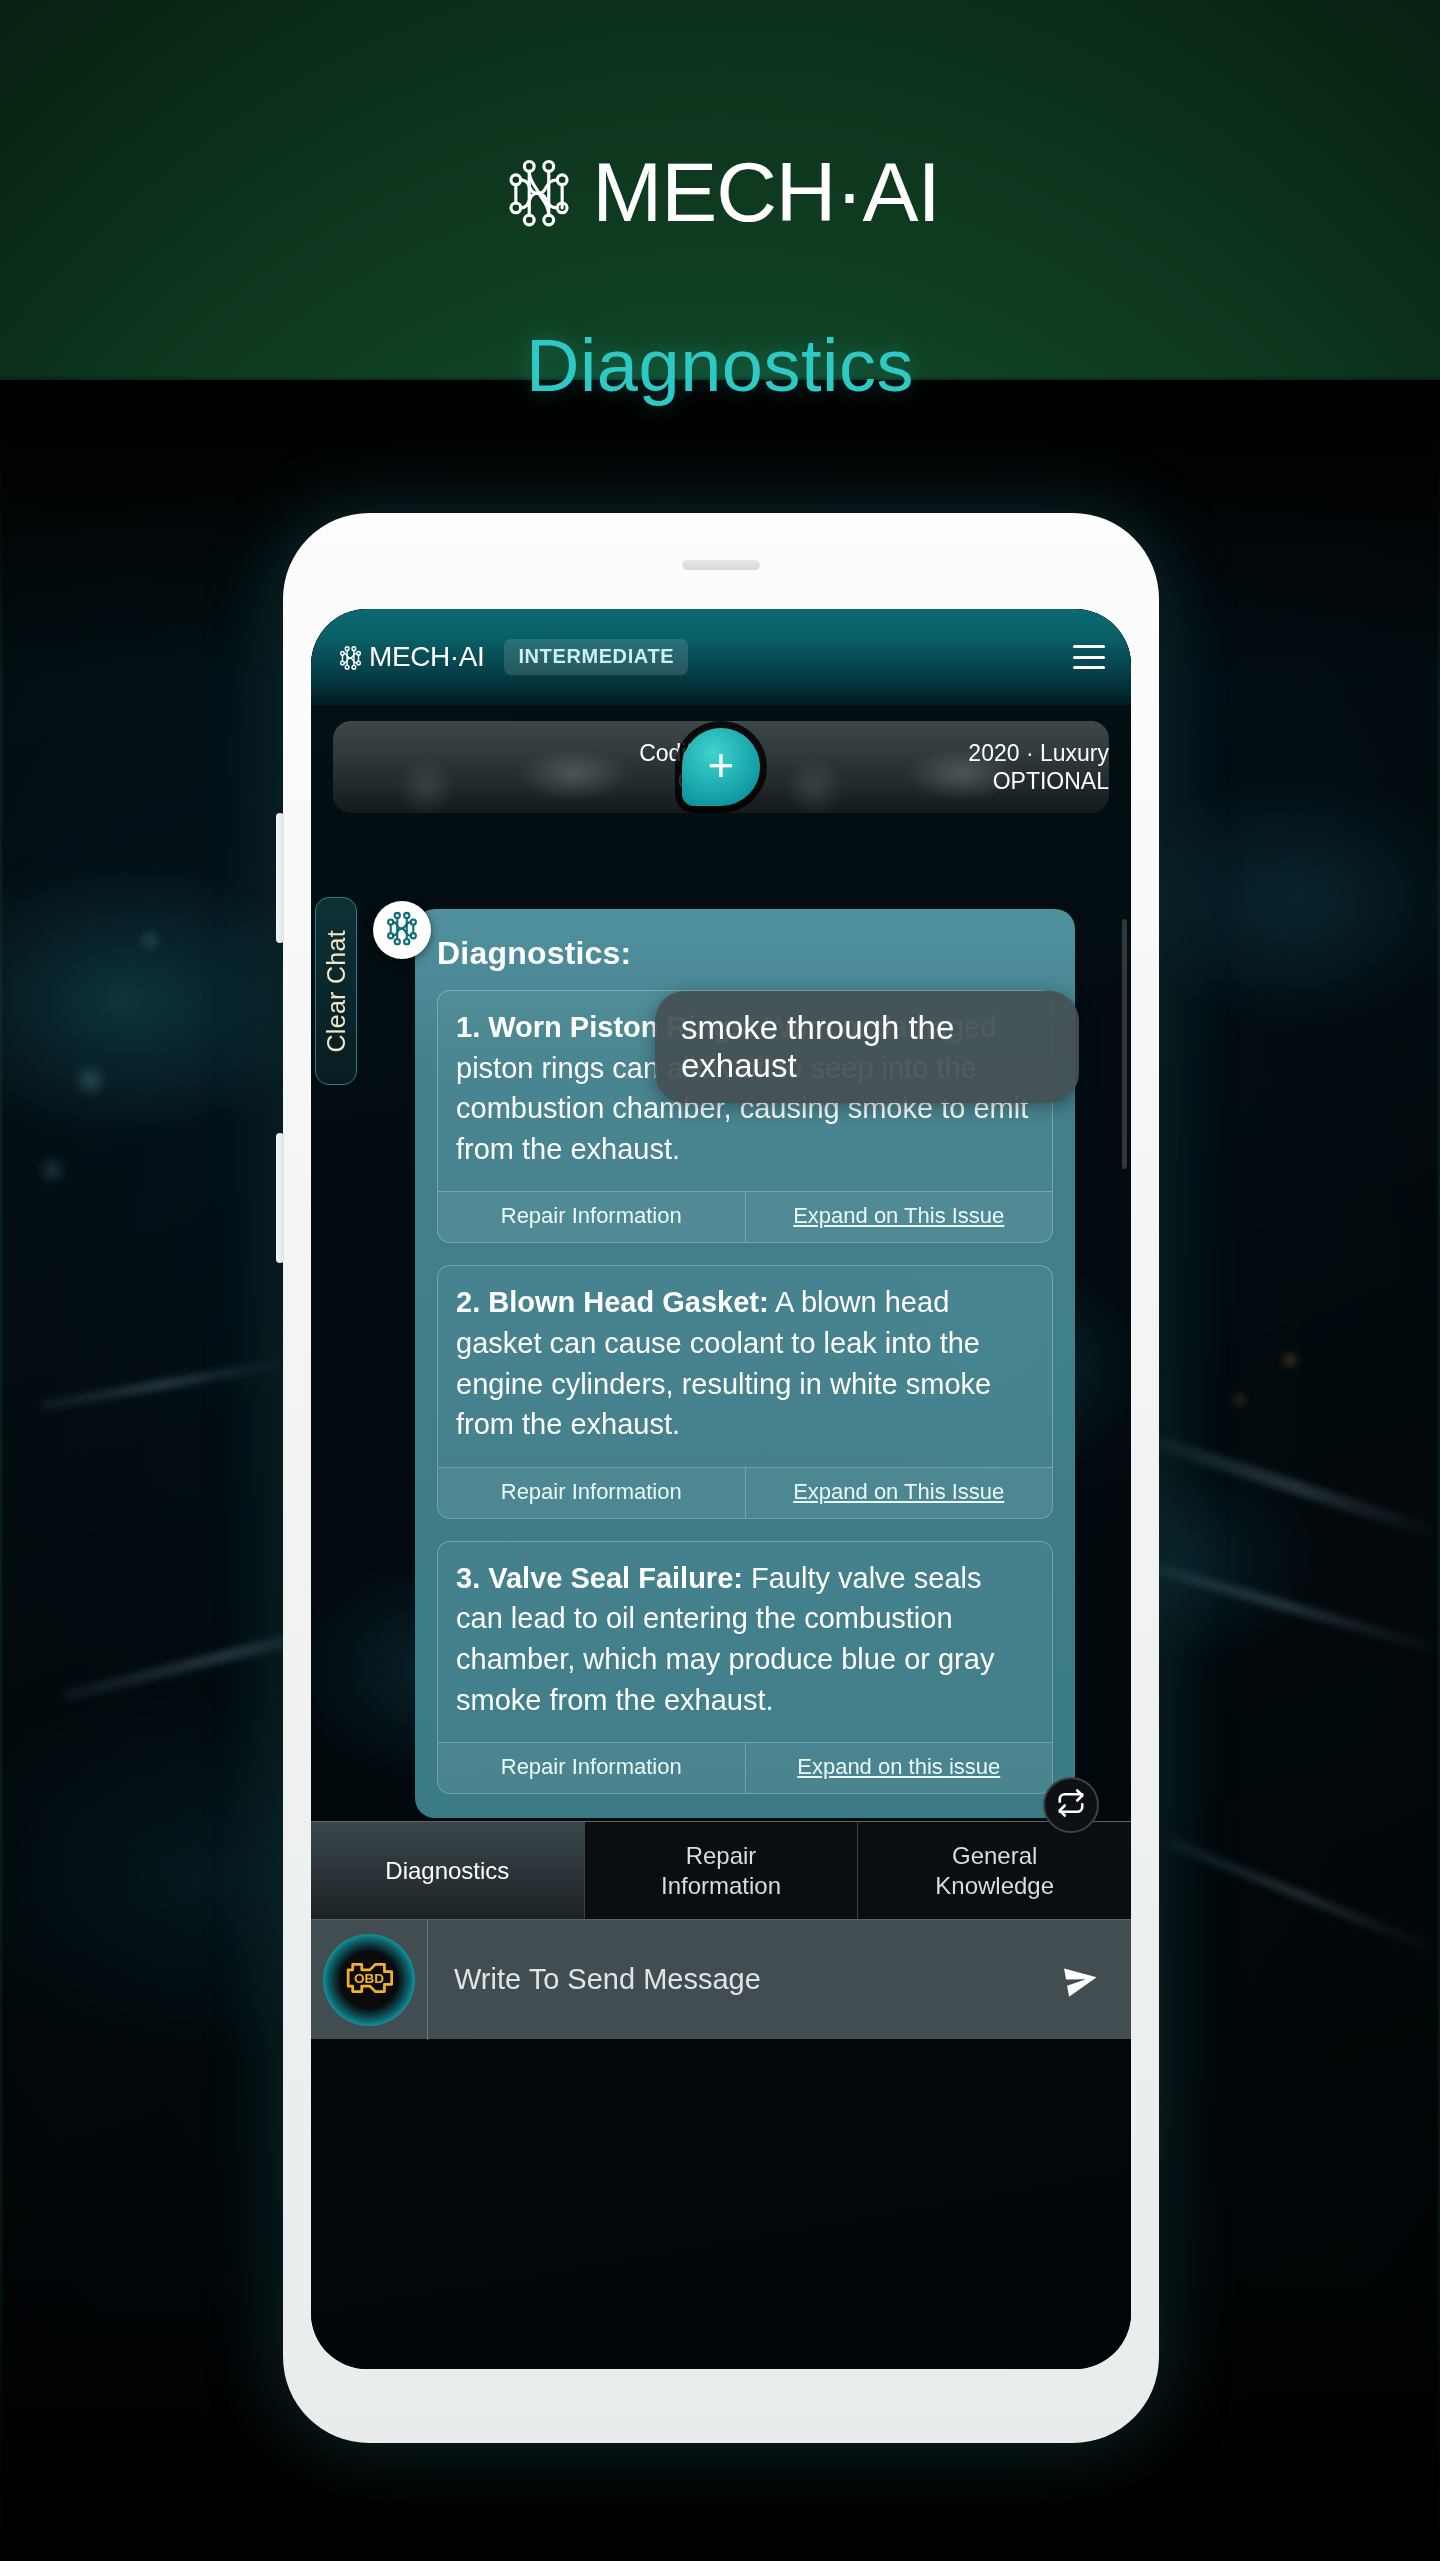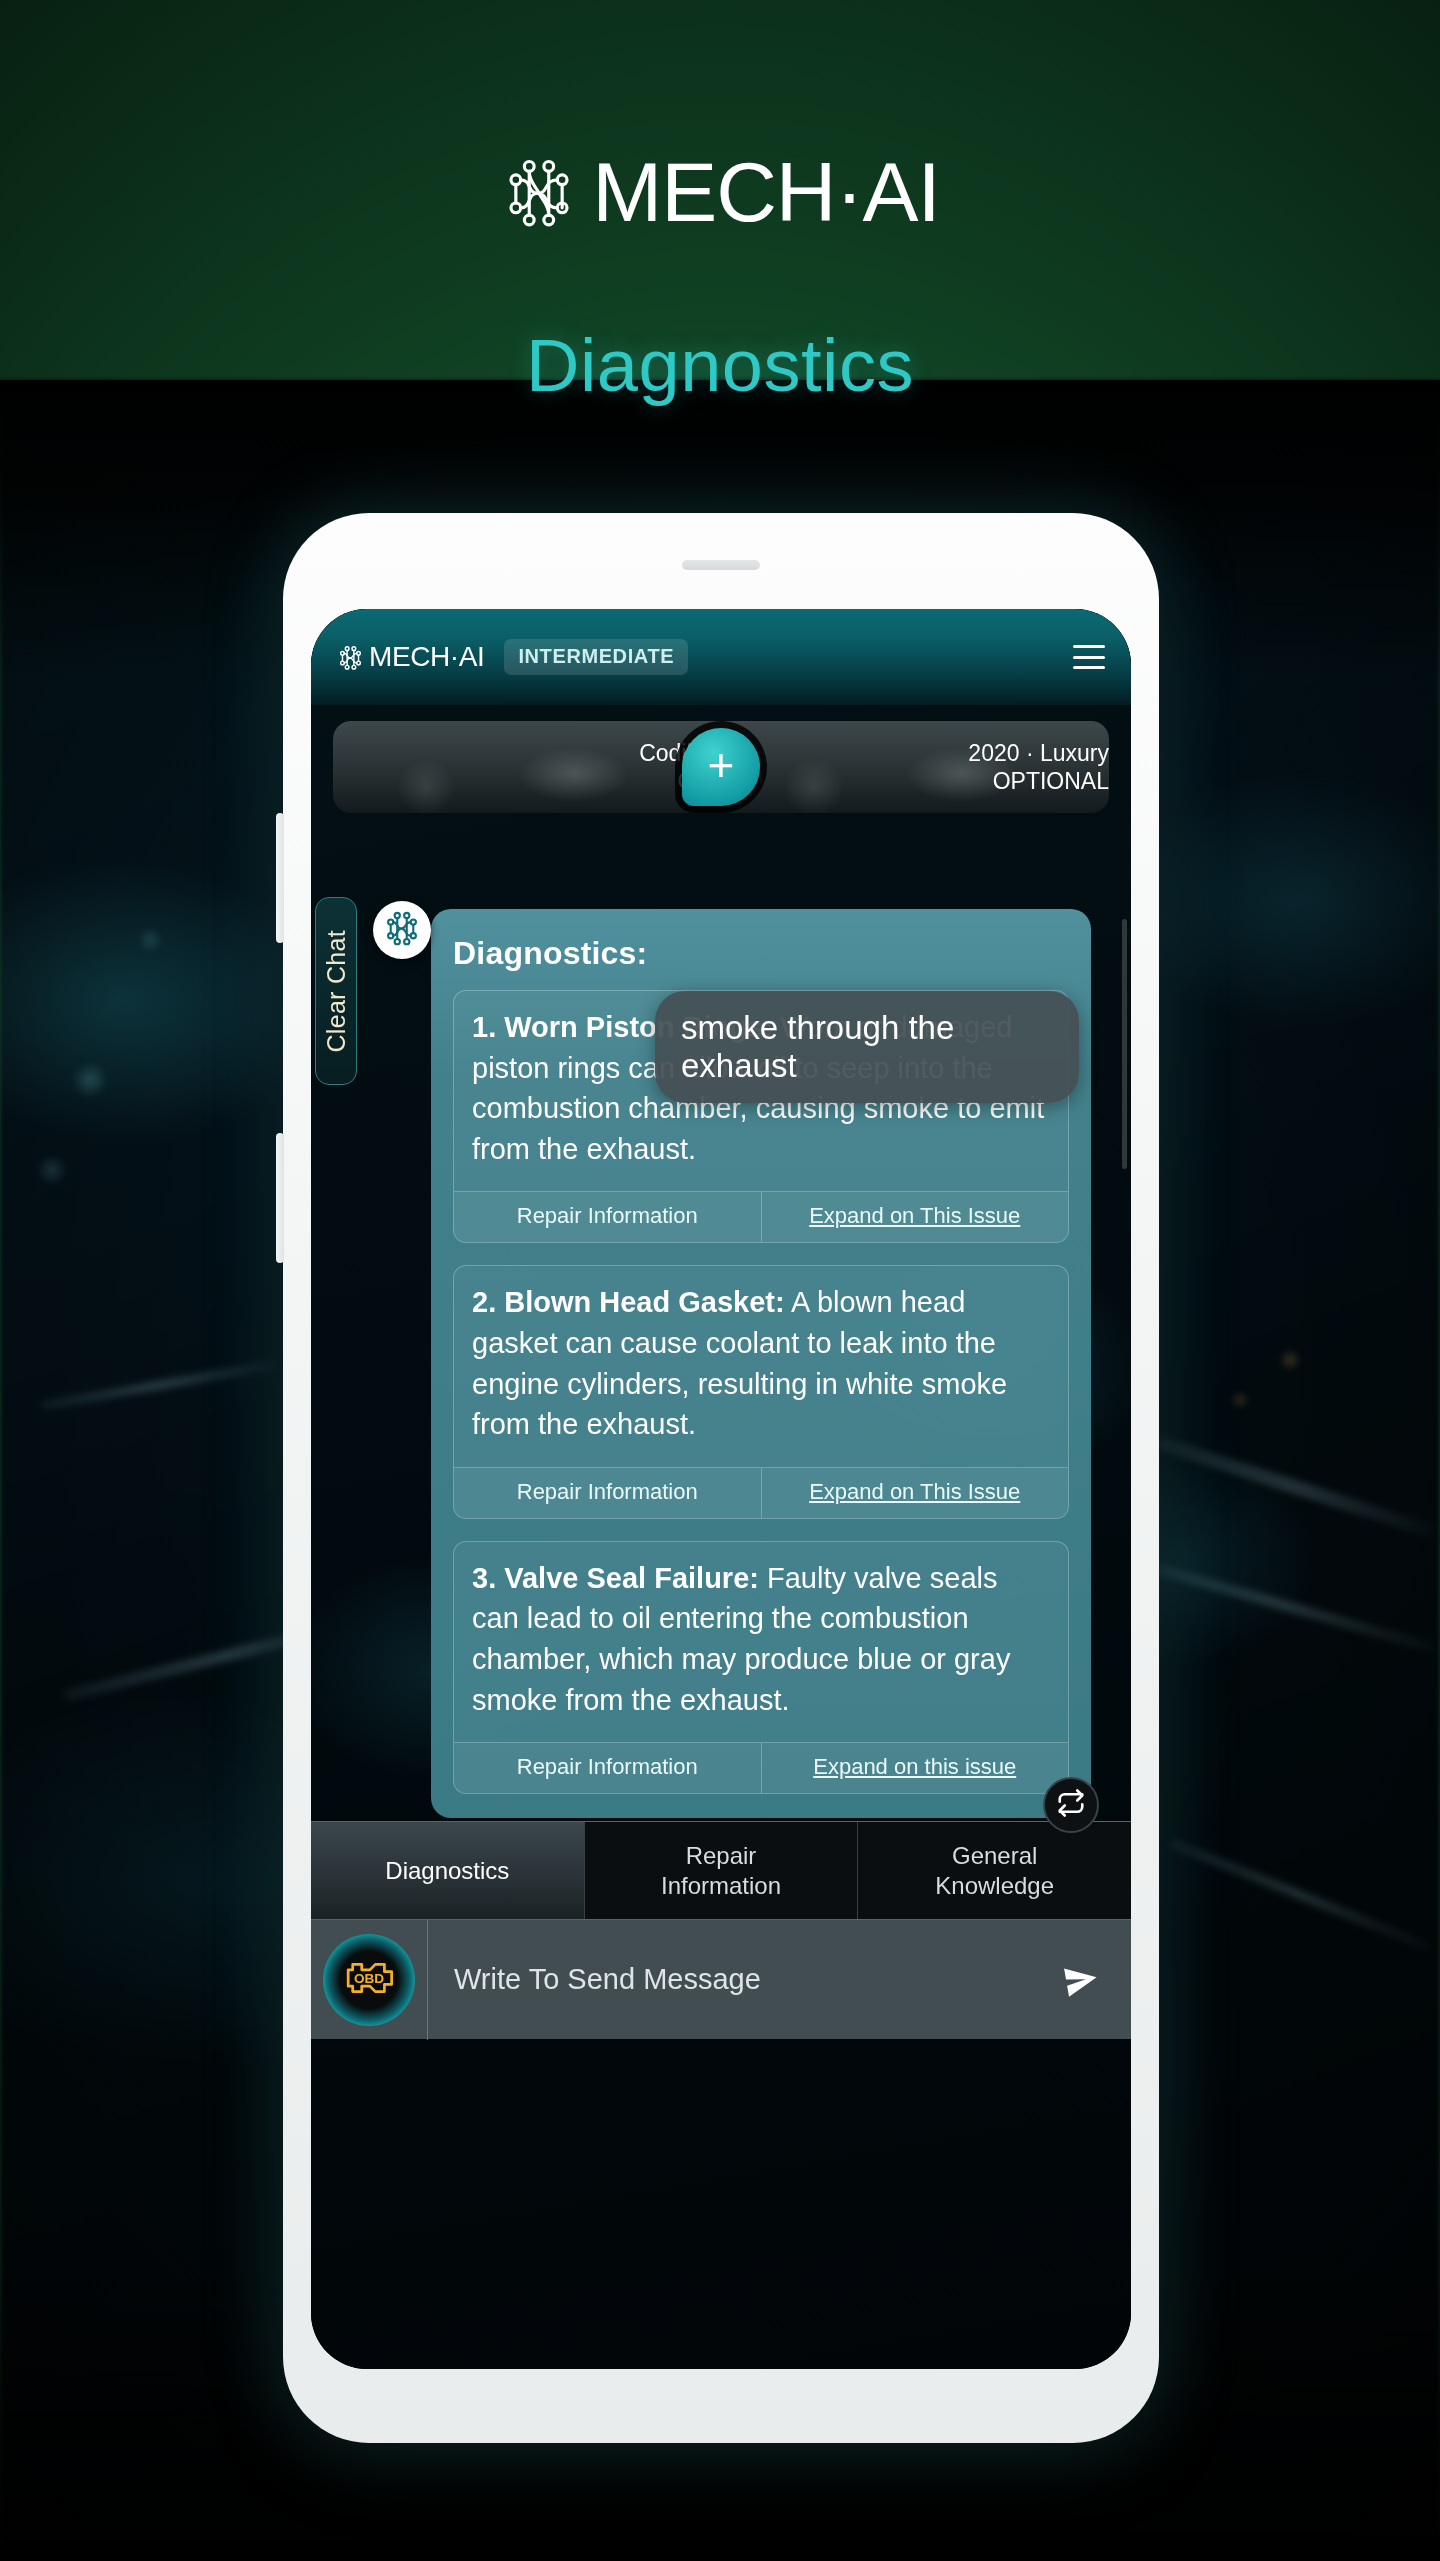--- a/index.html
+++ b/index.html
@@ -166,21 +166,21 @@
   .assistant-avatar {
     position:absolute; left:62px; top:292px; width:58px; height:58px;
     border-radius:50%; background:#fff; z-index:8;
     display:flex; align-items:center; justify-content:center;
     box-shadow:0 2px 8px rgba(0,0,0,.5);
   }
   .assistant-avatar svg { width:38px; height:38px; }
 
   
   .chat-panel {
-    position:absolute; left:120px; top:300px; width:660px;
+    position:absolute; left:104px; top:300px; width:660px;
     background: linear-gradient(180deg, rgba(84,150,163,.96) 0%, rgba(69,134,145,.96) 18%, rgba(61,127,138,.96) 100%);
     border-radius:20px; padding:26px 22px 24px; z-index:6;
   }
   .chat-title { color:#fff; font-size:32px; font-weight:700; margin-bottom:18px; letter-spacing:.2px; }
 
   .issue-card {
     background: rgba(255,255,255,.035);
     border:1px solid rgba(255,255,255,.26);
     border-radius:13px; overflow:hidden; margin-bottom:22px;
   }

